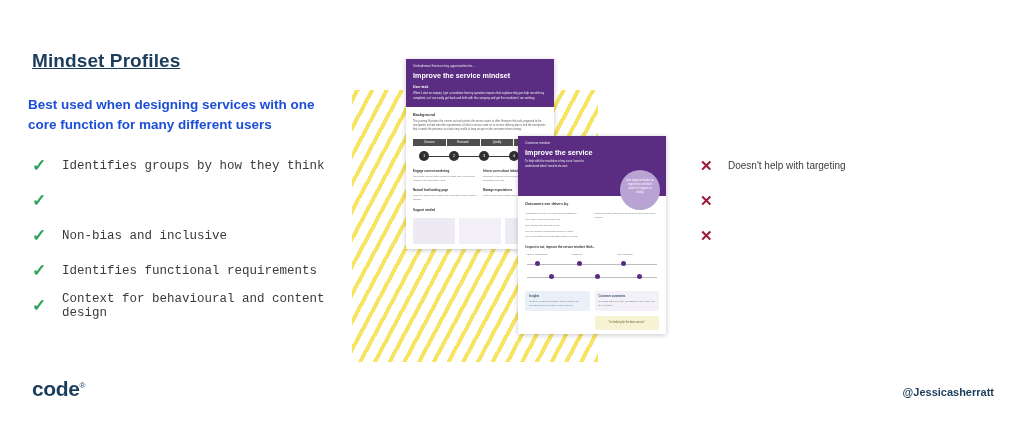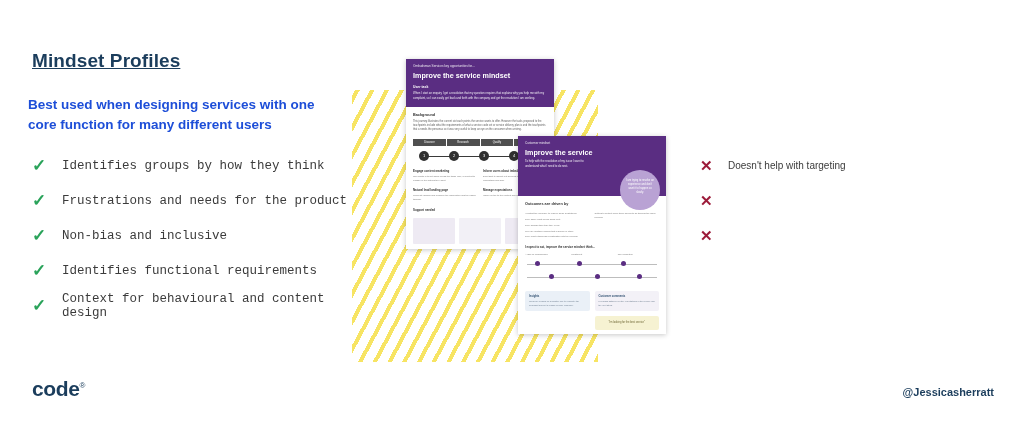--- a/index.html
+++ b/index.html
@@ -181,21 +181,20 @@
   <div class="title">Mindset Profiles</div>
   <div class="subtitle">Best used when designing services with one core function for many different users</div>
 
   <div class="pros">
     <div class="pro-row">
       <span class="pro-mark">✓</span>
       <span class="pro-text">Identifies groups by how they think</span>
     </div>
     <div class="pro-row">
       <span class="pro-mark">✓</span>
-      <span class="pro-text">Frustrations and needs for the product</span>
     </div>
     <div class="pro-row">
       <span class="pro-mark">✓</span>
       <span class="pro-text">Non-bias and inclusive</span>
     </div>
     <div class="pro-row">
       <span class="pro-mark">✓</span>
       <span class="pro-text">Identifies functional requirements</span>
     </div>
     <div class="pro-row">

